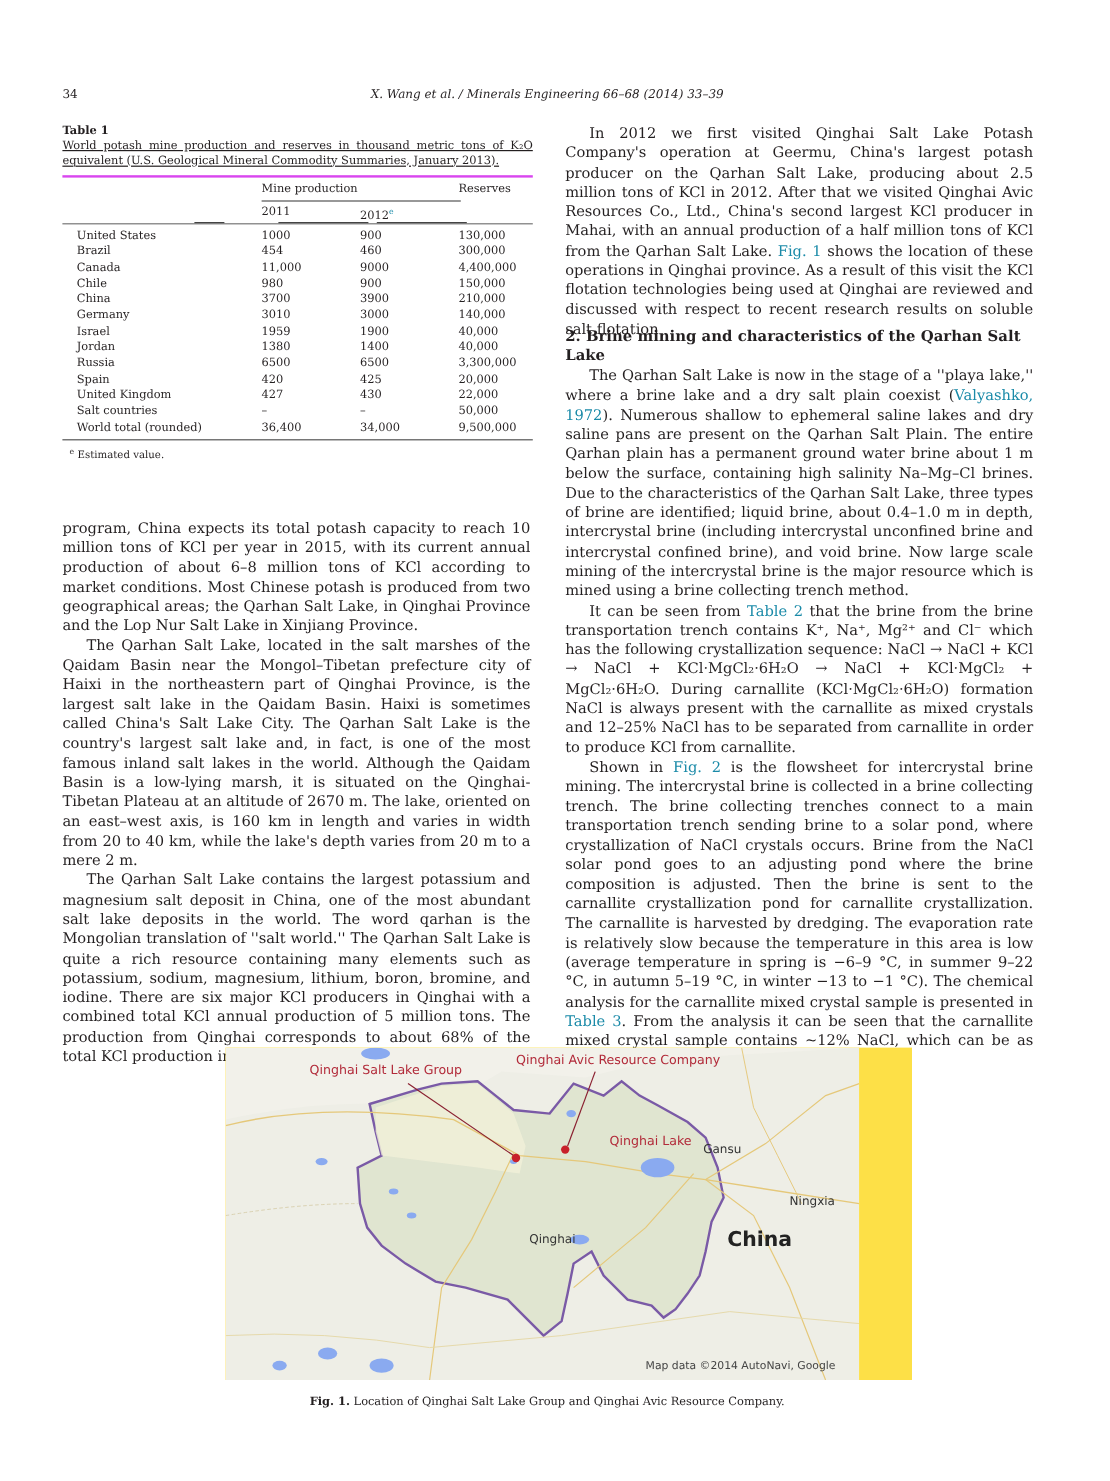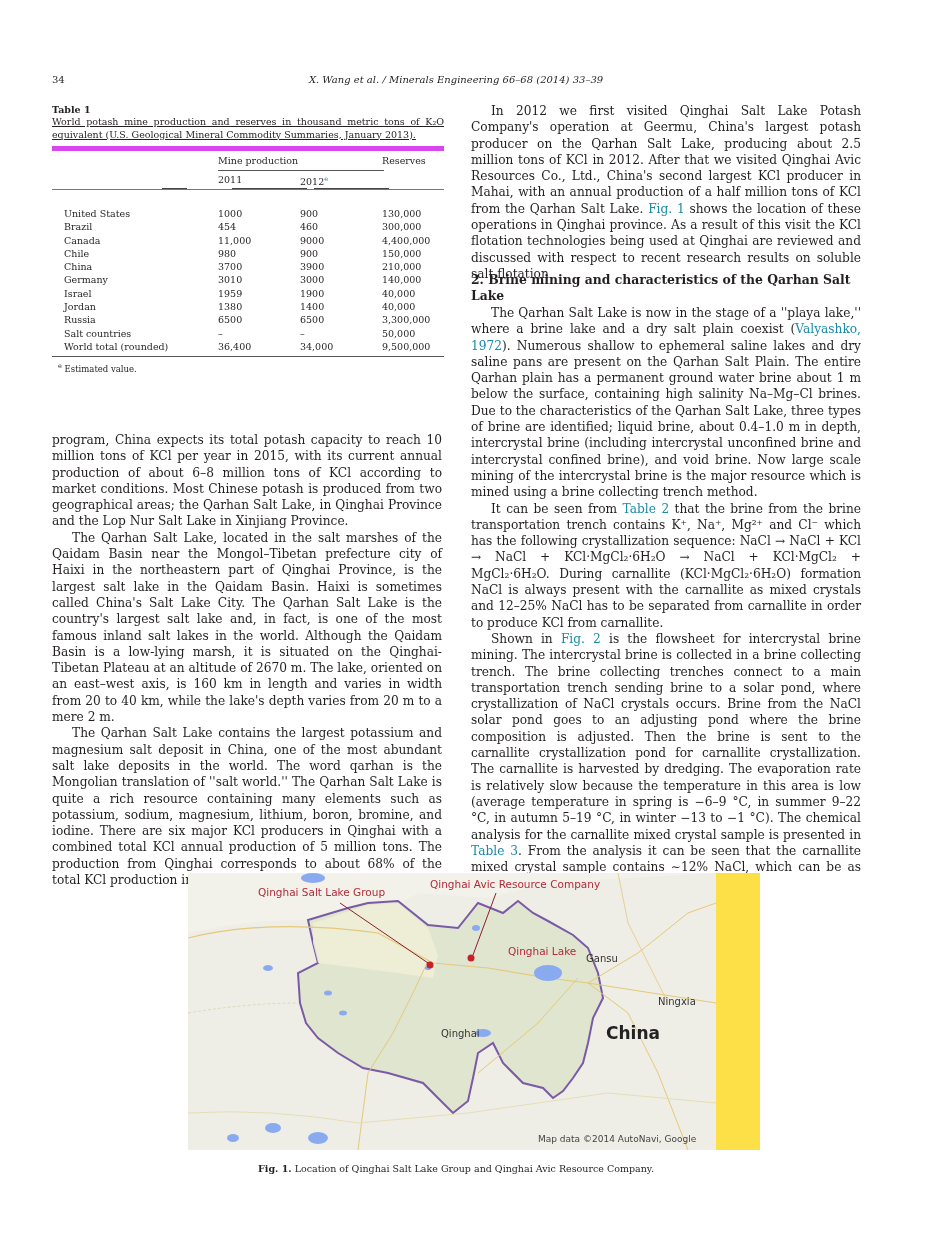--- a/index.html
+++ b/index.html
@@ -15,27 +15,27 @@
   }
   .page-num { position: absolute; left: 0; top: 0; }
   .journal-ref {
     position: absolute; left: 0; right: 0; top: 0; text-align: center;
     font-style: italic;
   }
   
   .table-block { top: 104px; left: 52px; width: 392px; }
   .table-label { font-weight: bold; font-size: 9.5px; line-height: 12px; }
   .table-caption { font-size: 9.5px; line-height: 12.5px; text-align: justify; text-decoration: underline; }
-  .tbl { position: relative; margin-top: 5px; border-top: 5px solid #d946ef; width: 392px; font-size: 9.5px; }
+  .tbl { position: relative; margin-top: 5px; border-top: 2px solid #d946ef; width: 392px; font-size: 9.5px; }
   .tbl-head { position: relative; height: 40px; }
   .tbl-head .h { position: absolute; line-height: 13px; }
   .tbl-head .mp-line { position: absolute; left: 166px; width: 166px; top: 19px; border-top: 1px solid #555; }
   .tbl-head .bottom { position: absolute; left: 0; right: 0; top: 38px; border-top: 1px solid #777; }
   .tbl-head .bottom-seg { position: absolute; top: 37px; height: 1px; background: #444; }
-  .tbl-body { padding-top: 16px; }
+  .tbl-body { padding-top: 2px; }
   .row { position: relative; height: 13.3px; line-height: 13.3px; font-size: 9.5px; }
   .row span { position: absolute; white-space: nowrap; }
   .c0 { left: 12px; } .c1 { left: 166px; } .c2 { left: 248px; } .c3 { left: 330px; }
   .tbl-bottom { border-top: 1px solid #555; margin-top: 3px; }
   .footnote { font-size: 8.5px; line-height: 12px; margin-top: 3px; padding-left: 6px; }
   sup.fn { color: #1a8aa8; font-size: 6.5px; }
   .fnmark { font-size: 6.5px; vertical-align: super; }
 
   
   .col { font-size: 12.2px; line-height: 16.3px; text-align: justify; width: 390px; }
@@ -136,20 +136,32 @@
           <span class="c2">1400</span>
           <span class="c3">40,000</span>
         </div>
         <div class="row">
           <span class="c0">Russia</span>
           <span class="c1">6500</span>
           <span class="c2">6500</span>
           <span class="c3">3,300,000</span>
         </div>
         <div class="row">
+          <span class="c0">Spain</span>
+          <span class="c1">420</span>
+          <span class="c2">425</span>
+          <span class="c3">20,000</span>
+        </div>
+        <div class="row">
+          <span class="c0">United Kingdom</span>
+          <span class="c1">427</span>
+          <span class="c2">430</span>
+          <span class="c3">22,000</span>
+        </div>
+        <div class="row">
           <span class="c0">Salt countries</span>
           <span class="c1">–</span>
           <span class="c2">–</span>
           <span class="c3">50,000</span>
         </div>
         <div class="row">
           <span class="c0">World total (rounded)</span>
           <span class="c1">36,400</span>
           <span class="c2">34,000</span>
           <span class="c3">9,500,000</span>

